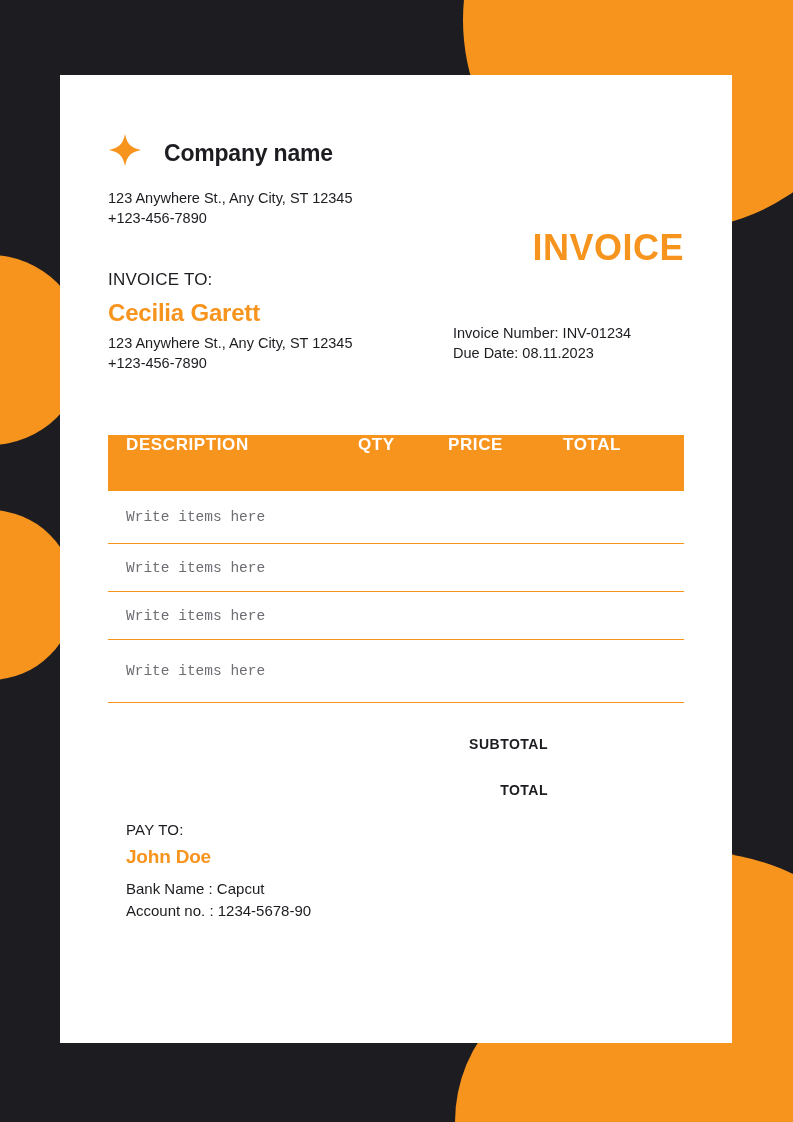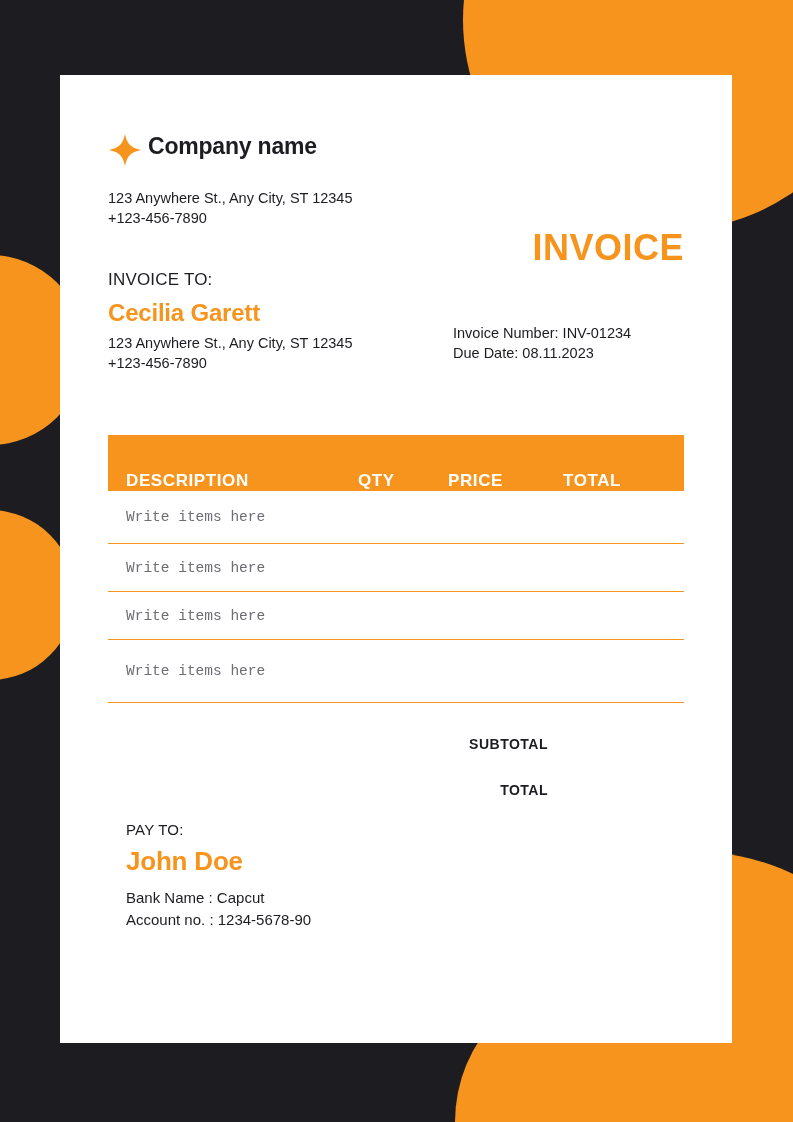--- a/index.html
+++ b/index.html
@@ -73,22 +73,22 @@
     position: absolute;
     left: 48px;
     right: 48px;
     top: 0;
     bottom: 0;
   }
 
   
   .brand-row {
     display: flex;
-    align-items: flex-start;
-    gap: 6px;
+    align-items: flex-end;
+    gap: 22px;
     padding-top: 58px;
   }
   .spark {
     width: 34px;
     height: 34px;
     flex: none;
   }
   .company-name {
     font-size: 23px;
     font-weight: bold;
@@ -145,21 +145,21 @@
 
   
   .table {
     position: absolute;
     left: 0;
     right: 0;
     top: 360px;
   }
   .thead {
     display: flex;
-    align-items: flex-end;
+    align-items: flex-start;
     background: #F7941E;
     height: 56px;
     color: #ffffff;
     font-size: 17px;
     font-weight: bold;
     letter-spacing: 0.6px;
   }
   .col-desc { width: 250px; padding-left: 18px; box-sizing: border-box; }
   .col-qty  { width: 90px; }
   .col-price{ width: 115px; }
@@ -213,21 +213,21 @@
     left: 18px;
     top: 746px;
   }
   .payto-label {
     font-size: 15px;
     color: #1c1c21;
     letter-spacing: 0.2px;
   }
   .payee {
     margin-top: 8px;
-    font-size: 26px;
+    font-size: 19px;
     font-weight: bold;
     color: #F7941E;
     letter-spacing: -0.2px;
   }
   .bank {
     margin-top: 10px;
     font-size: 15px;
     line-height: 1.45;
     color: #1c1c21;
   }

